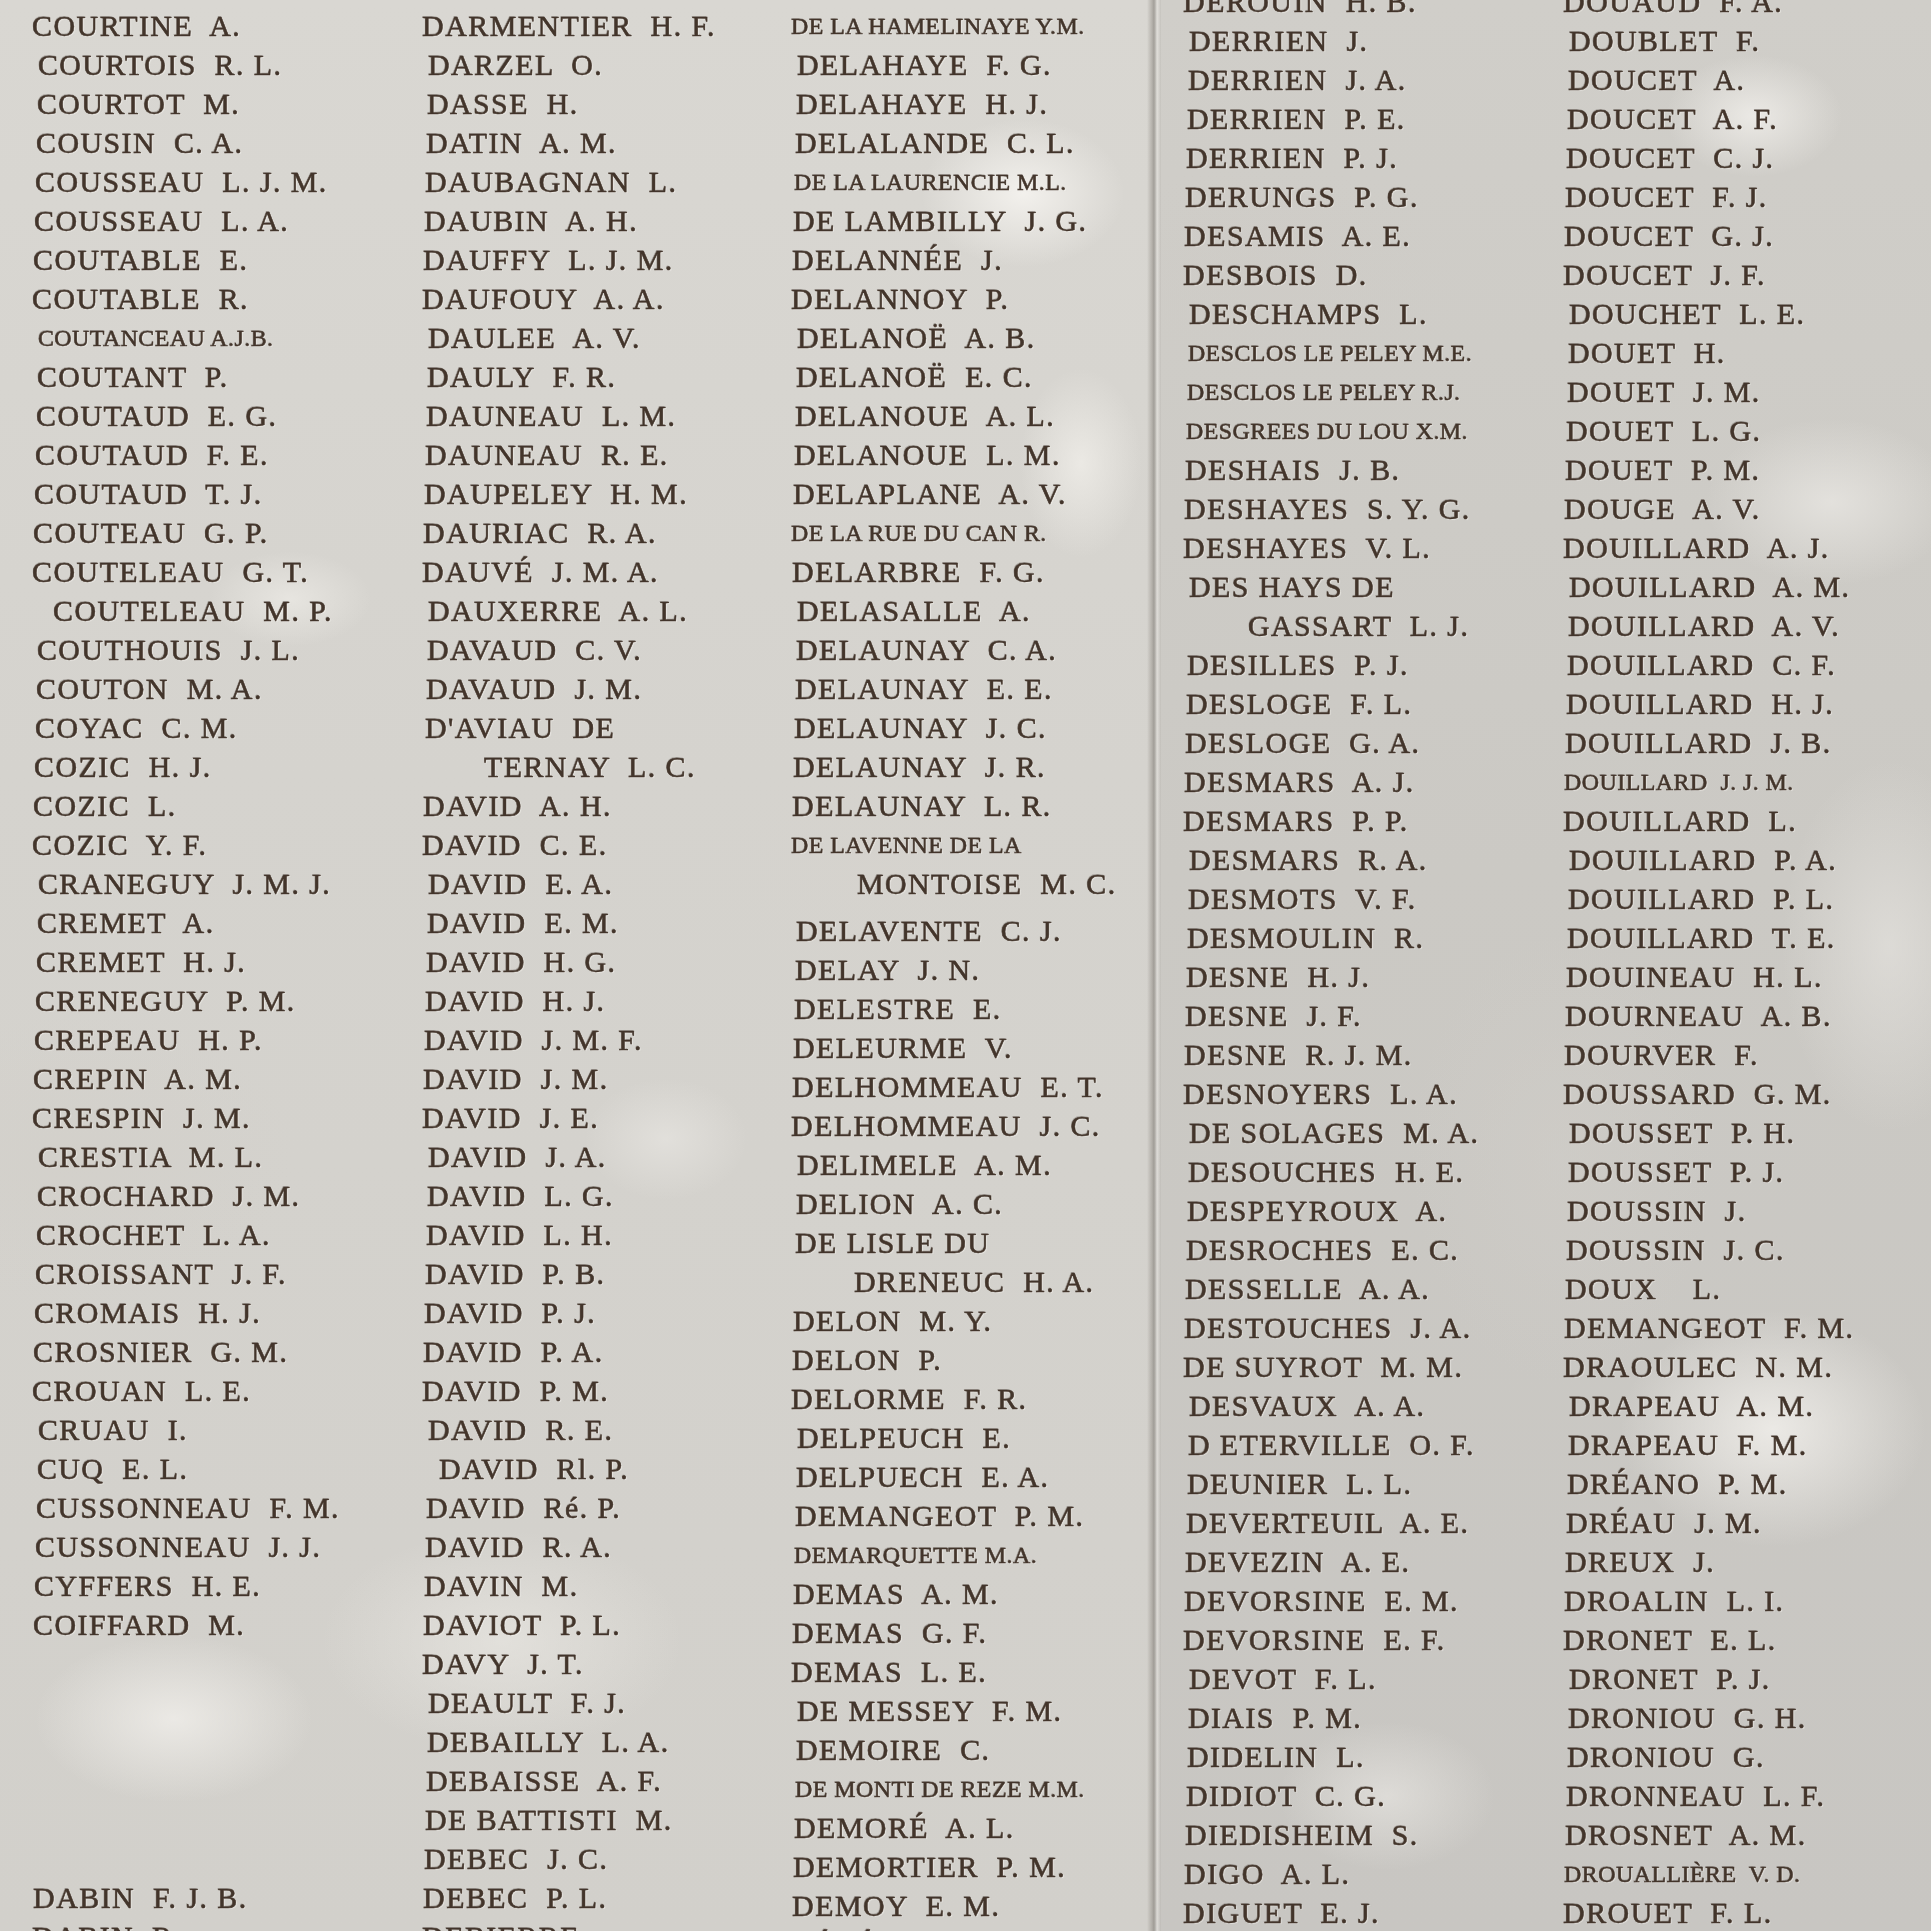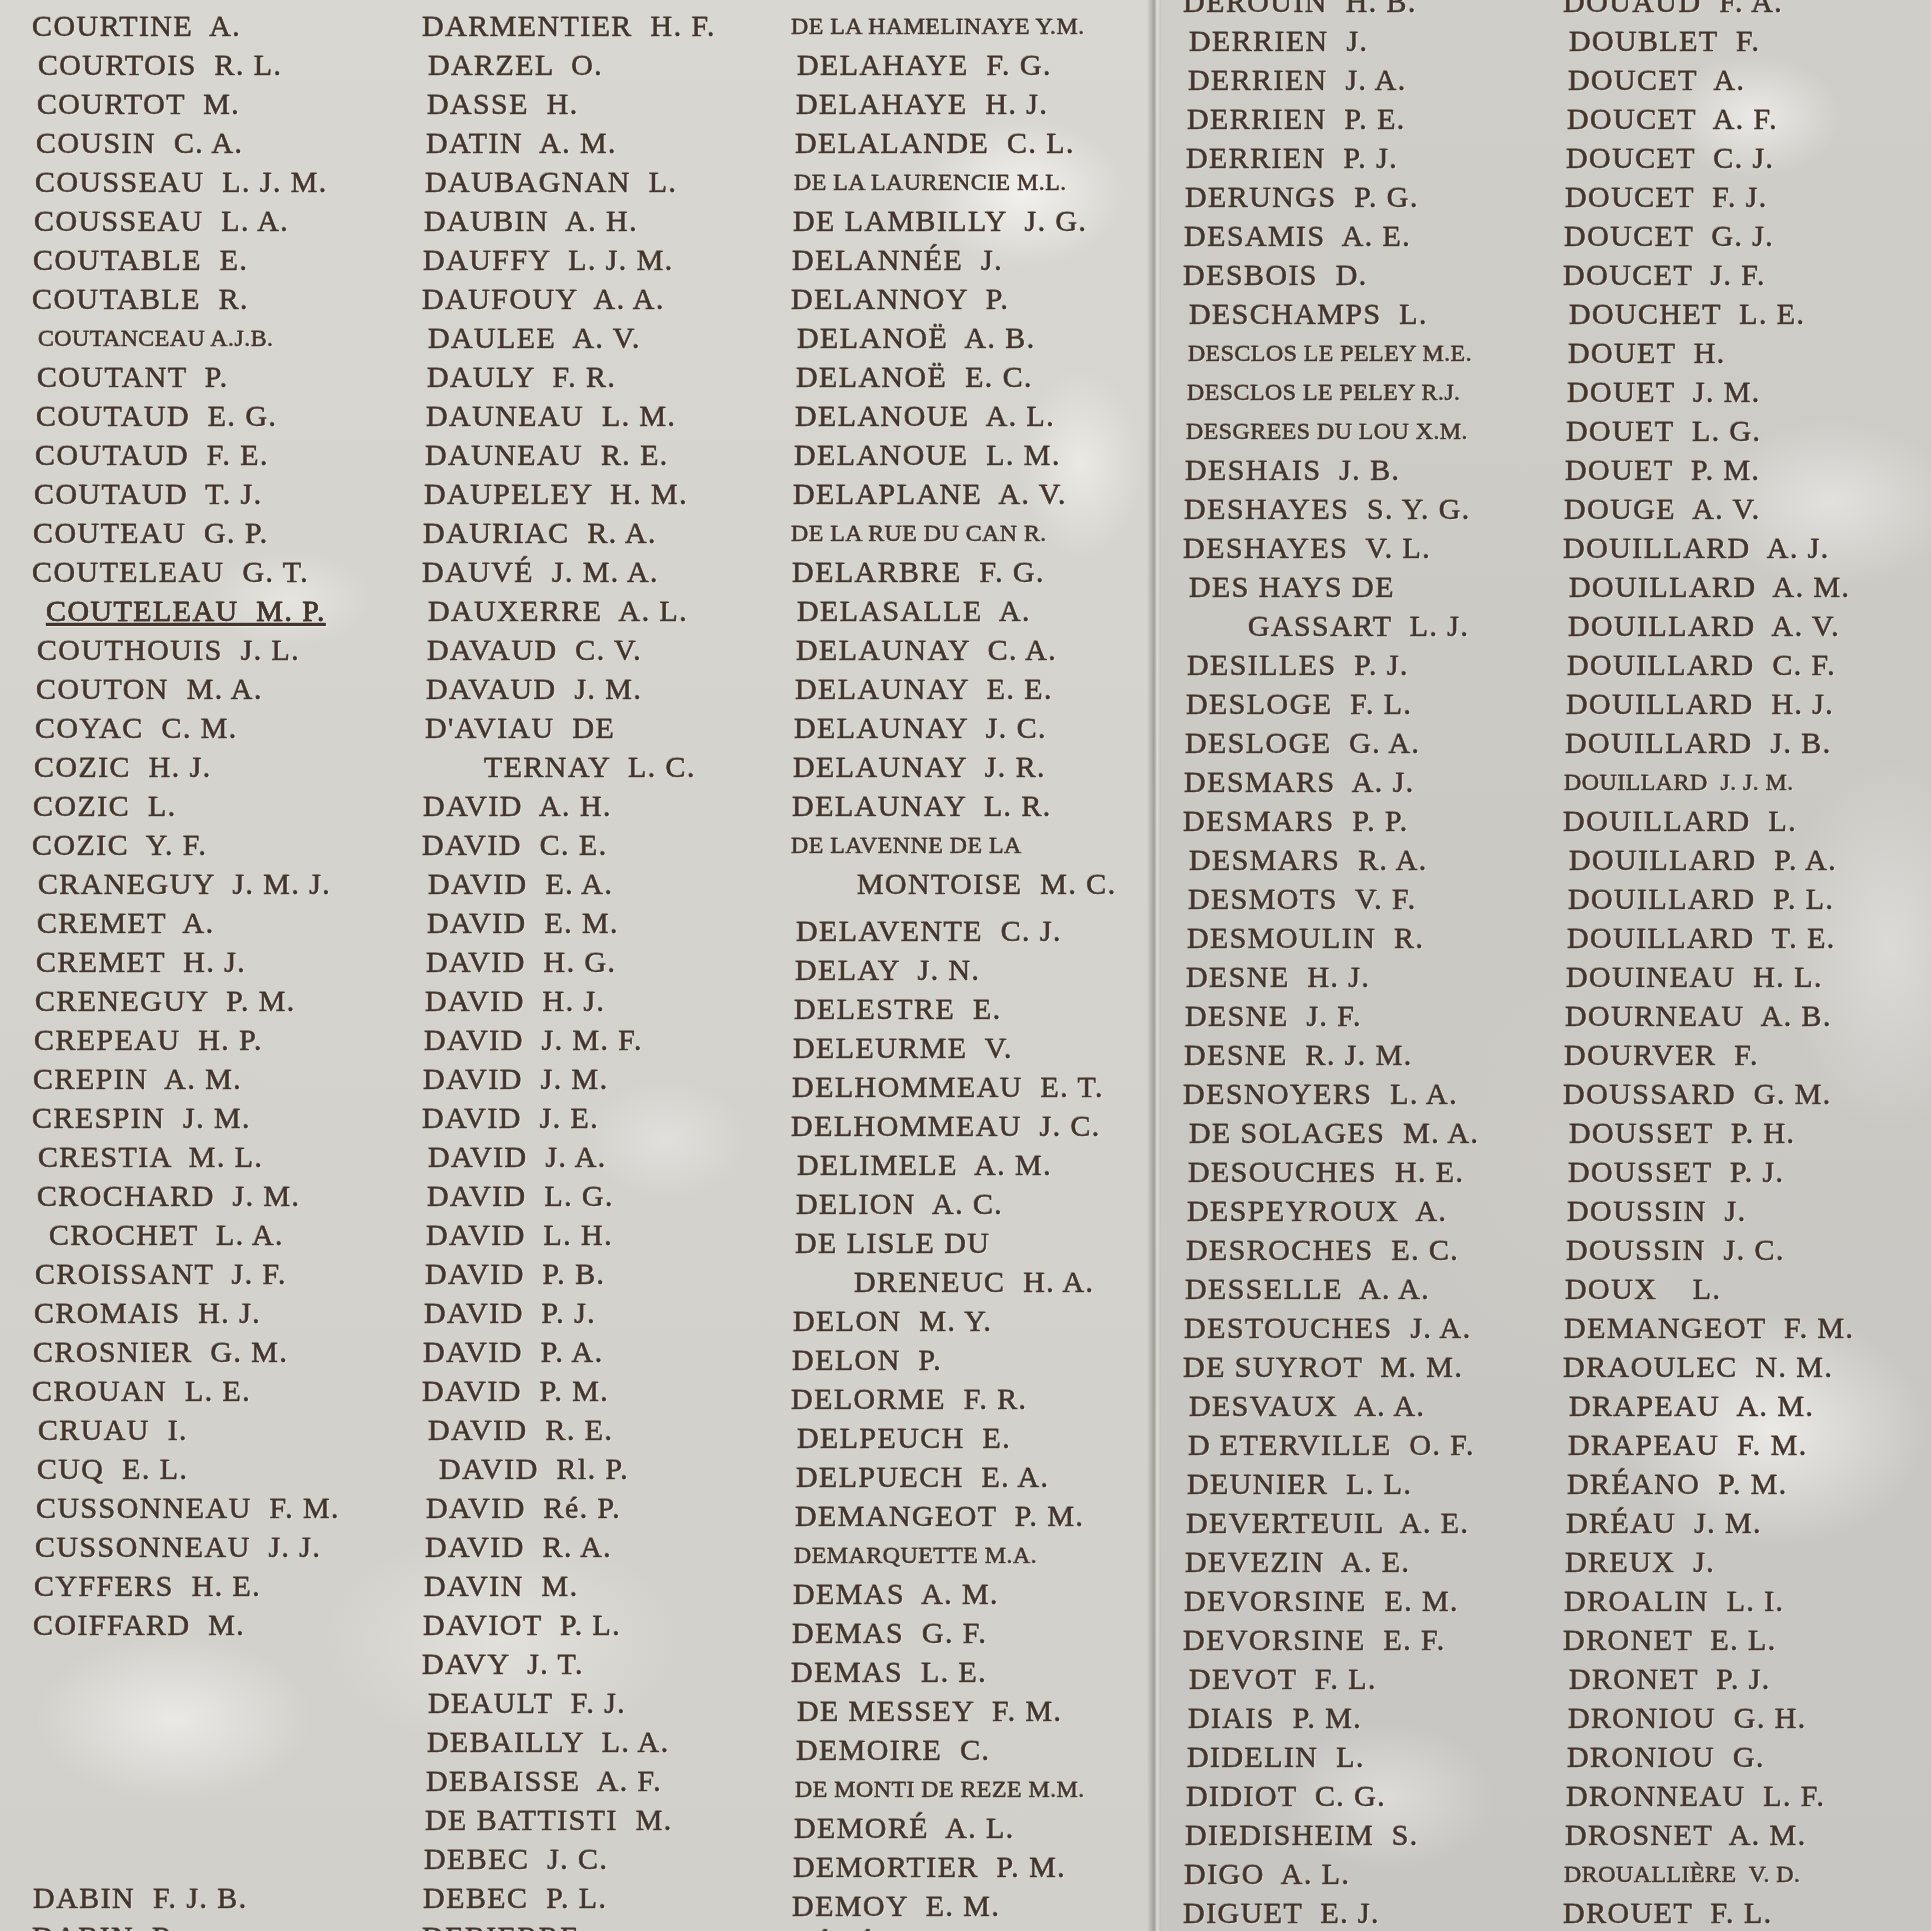--- a/index.html
+++ b/index.html
@@ -72,37 +72,37 @@
         <div class="row" style="margin-left: -1px;">COUSSEAU  L. A.</div>
         <div class="row" style="margin-left: -1.9px;">COUTABLE  E.</div>
         <div class="row" style="margin-left: -2.9px;">COUTABLE  R.</div>
         <div class="row c" style="margin-left: 2.9px;">COUTANCEAU A.J.B.</div>
         <div class="row" style="margin-left: 1.9px;">COUTANT  P.</div>
         <div class="row" style="margin-left: 1px;">COUTAUD  E. G.</div>
         <div class="row" style="margin-left: 0px;">COUTAUD  F. E.</div>
         <div class="row" style="margin-left: -1px;">COUTAUD  T. J.</div>
         <div class="row" style="margin-left: -1.9px;">COUTEAU  G. P.</div>
         <div class="row" style="margin-left: -2.9px;">COUTELEAU  G. T.</div>
-        <div class="row" style="margin-left: 11px; text-decoration: underline;">COUTELEAU  M. P.</div>
+        <div class="row" style="margin-left: 18px;">COUTELEAU  M. P.</div>
         <div class="row" style="margin-left: 1.9px;">COUTHOUIS  J. L.</div>
         <div class="row" style="margin-left: 1px;">COUTON  M. A.</div>
         <div class="row" style="margin-left: 0px;">COYAC  C. M.</div>
         <div class="row" style="margin-left: -1px;">COZIC  H. J.</div>
         <div class="row" style="margin-left: -1.9px;">COZIC  L.</div>
         <div class="row" style="margin-left: -2.9px;">COZIC  Y. F.</div>
         <div class="row" style="margin-left: 2.9px;">CRANEGUY  J. M. J.</div>
         <div class="row" style="margin-left: 1.9px;">CREMET  A.</div>
         <div class="row" style="margin-left: 1px;">CREMET  H. J.</div>
         <div class="row" style="margin-left: 0px;">CRENEGUY  P. M.</div>
         <div class="row" style="margin-left: -1px;">CREPEAU  H. P.</div>
         <div class="row" style="margin-left: -1.9px;">CREPIN  A. M.</div>
         <div class="row" style="margin-left: -2.9px;">CRESPIN  J. M.</div>
         <div class="row" style="margin-left: 2.9px;">CRESTIA  M. L.</div>
         <div class="row" style="margin-left: 1.9px;">CROCHARD  J. M.</div>
-        <div class="row" style="margin-left: 14px;">CROCHET  L. A.</div>
+        <div class="row" style="margin-left: 1px;">CROCHET  L. A.</div>
         <div class="row" style="margin-left: 0px;">CROISSANT  J. F.</div>
         <div class="row" style="margin-left: -1px;">CROMAIS  H. J.</div>
         <div class="row" style="margin-left: -1.9px;">CROSNIER  G. M.</div>
         <div class="row" style="margin-left: -2.9px;">CROUAN  L. E.</div>
         <div class="row" style="margin-left: 2.9px;">CRUAU  I.</div>
         <div class="row" style="margin-left: 1.9px;">CUQ  E. L.</div>
         <div class="row" style="margin-left: 1px;">CUSSONNEAU  F. M.</div>
         <div class="row" style="margin-left: 0px;">CUSSONNEAU  J. J.</div>
         <div class="row" style="margin-left: -1px;">CYFFERS  H. E.</div>
         <div class="row" style="margin-left: -1.9px;">COIFFARD  M.</div>

